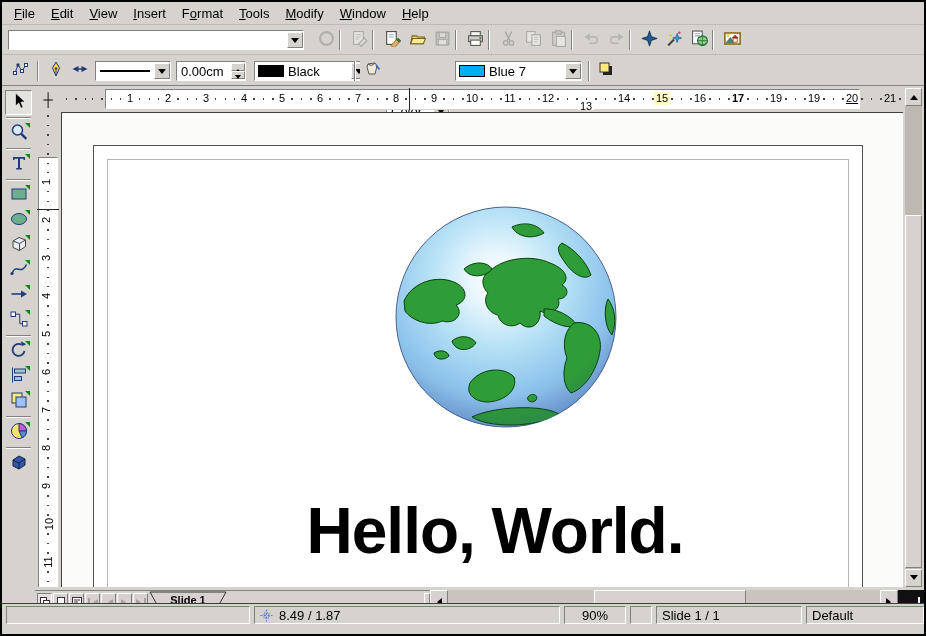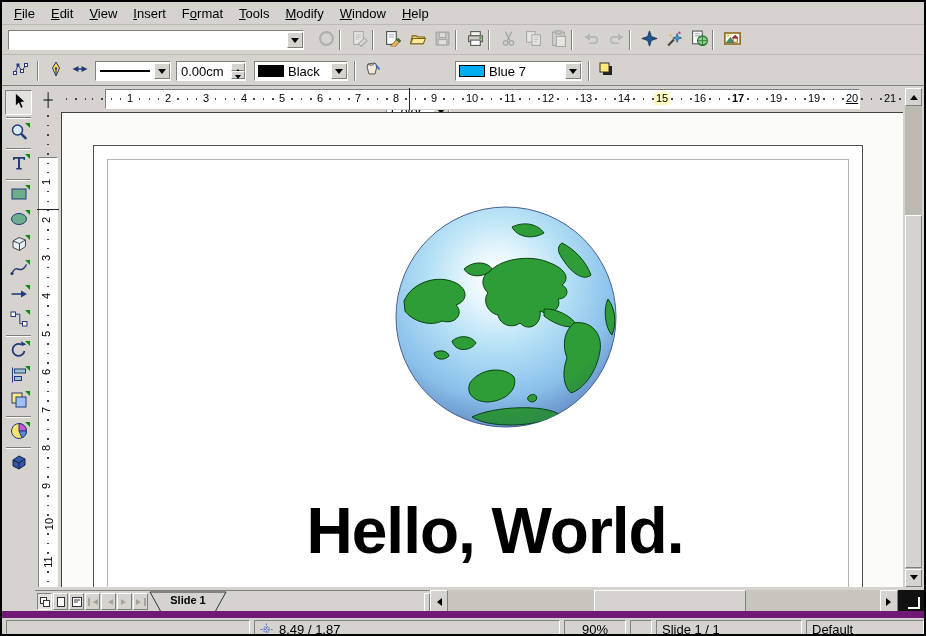--- a/index.html
+++ b/index.html
@@ -79,21 +79,21 @@
   .navglyph { display:flex; align-items:center; }
   .navglyph .t { width:0;height:0;border:3.5px solid transparent; }
   .navglyph .t.l { border-right:5px solid #a8a49c; }
   .navglyph .t.r { border-left:5px solid #a8a49c; }
   .navglyph .bar { width:2px; height:8px; background:#a8a49c; }
   #slide-tab { position:absolute; left:114px; top:0; width:78px; height:22px; }
   #slide-tab svg { position:absolute; left:0; top:0; }
   #slide-tab .lbl { position:absolute; left:0; right:0; top:3px; text-align:center; font-size:11px; font-weight:bold; }
   #tab-splitter { position:absolute; right:0px; top:2px; width:6px; height:19px; background:#d6d3ce; border:1px solid; border-color:#ffffff #808080 #808080 #ffffff; }
   
-  #statusbar { position:absolute; left:0; right:0; bottom:0; height:23px; background:#d6d3ce; border-top:7px solid #701a75; }
+  #statusbar { position:absolute; left:0; right:0; bottom:0; height:31px; background:#d6d3ce; border-top:1px solid #701a75; }
   .spanel { position:absolute; top:2px; height:18px; border:1px solid; border-color:#808080 #ffffff #ffffff #808080; display:flex; align-items:center; padding:0 5px; font-size:13px; white-space:nowrap; overflow:hidden; }
   
   .tb { width:24px; height:24px; top:2px; }
 </style>
 </head>
 <body>
 
 <div id="menubar">
     <span class="menu-item"><u>F</u>ile</span>
     <span class="menu-item"><u>E</u>dit</span>
@@ -255,21 +255,21 @@
     <div class="linegfx"></div>
     <div class="dd"></div>
   </div>
   <div class="spin" style="left:174px; top:5px; width:70px; height:20px;">
     <div class="num">0.00cm</div>
     <div class="spinbtns">
         <div class="up"></div>
         <div class="dn"></div>
       </div>
   </div>
-  <div class="combo" style="left:252px; top:5px; width:94px; height:20px;justify-content:flex-end;">
+  <div class="combo" style="left:252px; top:5px; width:114px; height:20px;justify-content:flex-end;">
     <div class="swatch" style="background:#000;"></div>
     <div class="val">Black</div>
     <div class="dd"></div>
   </div>
   <div class="vsep" style="left:352px; top:5px; height:20px;"></div>
   <div class="btn tb" style="left:358px;">
       <span><svg viewBox="0 0 16 16" width="16" height="16">
           <path d="M4,3 L11,2 L13,5 L11,13 L5,13 L3,6 Z" fill="#efe9d8" stroke="#555"></path>
           <path d="M4,3 Q8,6 11,2" fill="none" stroke="#555"></path>
           <path d="M12,4 L15.5,8.5" stroke="#3366cc" stroke-width="1.6"></path>
@@ -306,21 +306,21 @@
       <span class="hnum" style="left: 146px; background: rgb(255, 255, 255);">3</span>
       <span class="hnum" style="left: 184px; background: rgb(255, 255, 255);">4</span>
       <span class="hnum" style="left: 222px; background: rgb(255, 255, 255);">5</span>
       <span class="hnum" style="left: 260px; background: rgb(255, 255, 255);">6</span>
       <span class="hnum" style="left: 298px; background: rgb(255, 255, 255);">7</span>
       <span class="hnum" style="left: 336px; background: rgb(255, 255, 255);">8</span>
       <span class="hnum" style="left: 374px; background: rgb(255, 255, 255);">9</span>
       <span class="hnum" style="left: 412px; background: rgb(255, 255, 255);">10</span>
       <span class="hnum" style="left: 450px; background: rgb(255, 255, 255);">11</span>
       <span class="hnum" style="left: 488px; background: rgb(255, 255, 255);">12</span>
-      <span class="hnum" style="left: 526px; background: rgb(255, 255, 255);">13</span>
+      <span class="hnum" style="left: 526px; background: rgb(255, 255, 255); margin-top: 8px;">13</span>
       <span class="hnum" style="left: 564px; background: rgb(255, 255, 255);">14</span>
       <span class="hnum" style="left: 602px; background: #fef9c3;">15</span>
       <span class="hnum" style="left: 640px; background: rgb(255, 255, 255);">16</span>
       <span class="hnum" style="left: 678px; background: rgb(255, 255, 255); font-weight: bold;">17</span>
       <span class="hnum" style="left: 716px; background: rgb(255, 255, 255);">19</span>
       <span class="hnum" style="left: 754px; background: rgb(255, 255, 255);">19</span>
       <span class="hnum" style="left: 792px; background: rgb(255, 255, 255); text-decoration: underline;">20</span>
       <span class="hnum" style="left: 830px; background: rgb(214, 211, 206);">21</span>
     </div>
   <div class="cursor" style="left: 348.62px;"></div>

